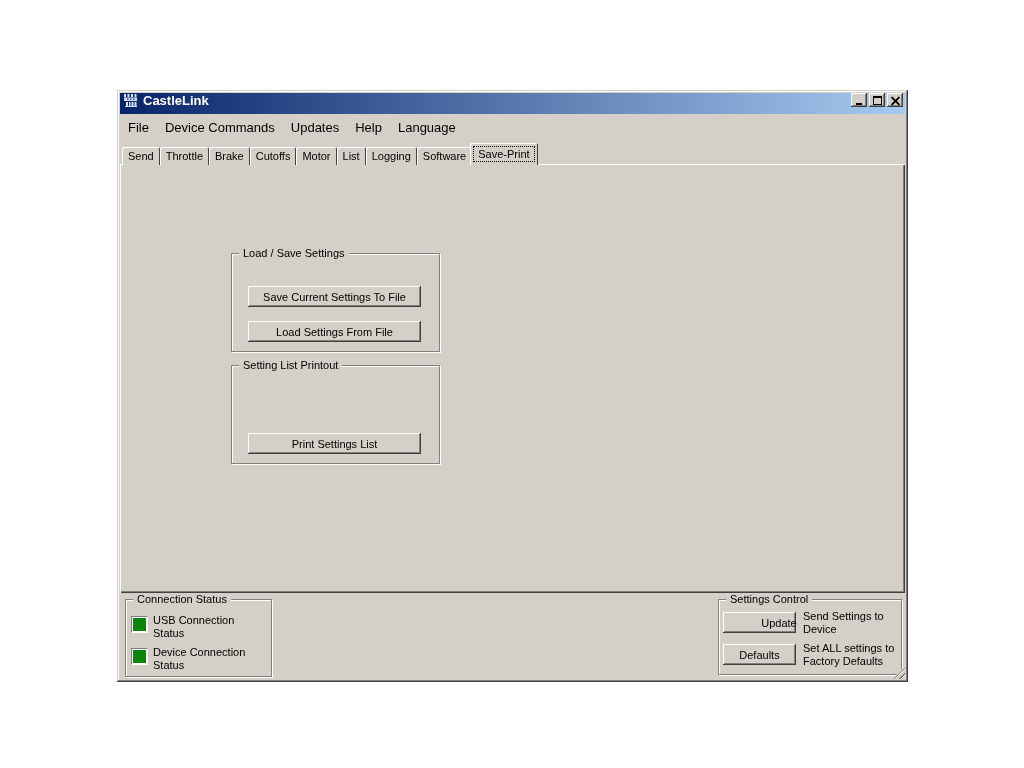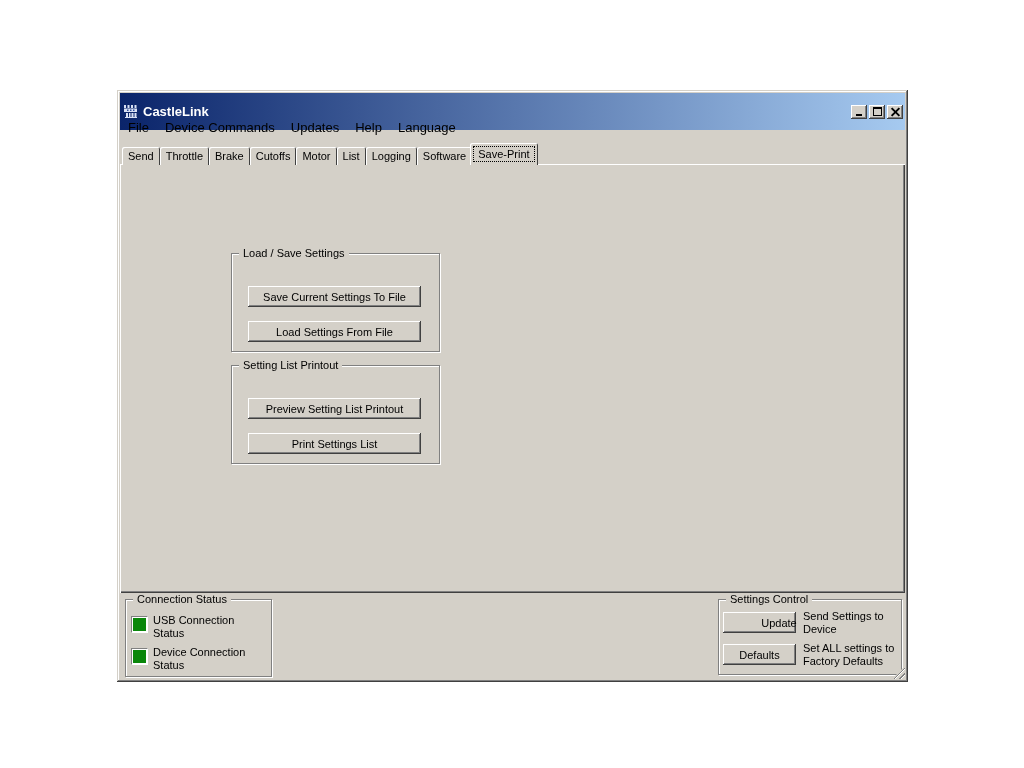--- a/index.html
+++ b/index.html
@@ -11,21 +11,21 @@
   .window{
     position:absolute;left:117px;top:90px;width:791px;height:592px;
     background:#d4d0c8;
     box-shadow: inset -1px -1px 0 #404040, inset 1px 1px 0 #d4d0c8,
                 inset -2px -2px 0 #808080, inset 2px 2px 0 #ffffff;
   }
   
   .titlebar{
     position:absolute;left:3px;top:3px;right:3px;height:21px;
     background:linear-gradient(to right,#0a246a,#a6caf0);
-    display:flex;align-items:center;padding:8px 2px;
+    display:flex;align-items:flex-start;padding:0 2px;
   }
   .app-icon{width:16px;height:16px;margin:0 4px 0 1px;flex:0 0 auto;}
   .title-text{color:#ffffff;font-weight:bold;font-size:13px;white-space:nowrap;}
   .tb-buttons{margin-left:auto;display:flex;align-items:center;}
   .tb-btn{
     width:16px;height:14px;margin-left:2px;background:#d4d0c8;border:none;padding:0;
     display:flex;align-items:center;justify-content:center;
     box-shadow: inset -1px -1px 0 #404040, inset 1px 1px 0 #ffffff, inset -2px -2px 0 #808080;
   }
   .glyph-min{width:6px;height:2px;background:#000;margin-top:7px;}
@@ -170,21 +170,20 @@
   <div class="panel">
 
     <div class="groupbox load-save">
       <span class="legend">Load / Save Settings</span>
       <button class="btn gbtn b1">Save Current Settings To File</button>
       <button class="btn gbtn b2">Load Settings From File</button>
     </div>
 
     <div class="groupbox printout">
       <span class="legend">Setting List Printout</span>
-      <button class="btn gbtn b1">Preview Setting List Printout</button>
       <button class="btn gbtn b2">Print Settings List</button>
     </div>
 
   </div>
 
   <div class="groupbox conn">
     <span class="legend">Connection Status</span>
     <span class="led led1"></span>
     <span class="led-label l1">USB Connection Status</span>
     <span class="led led2"></span>

